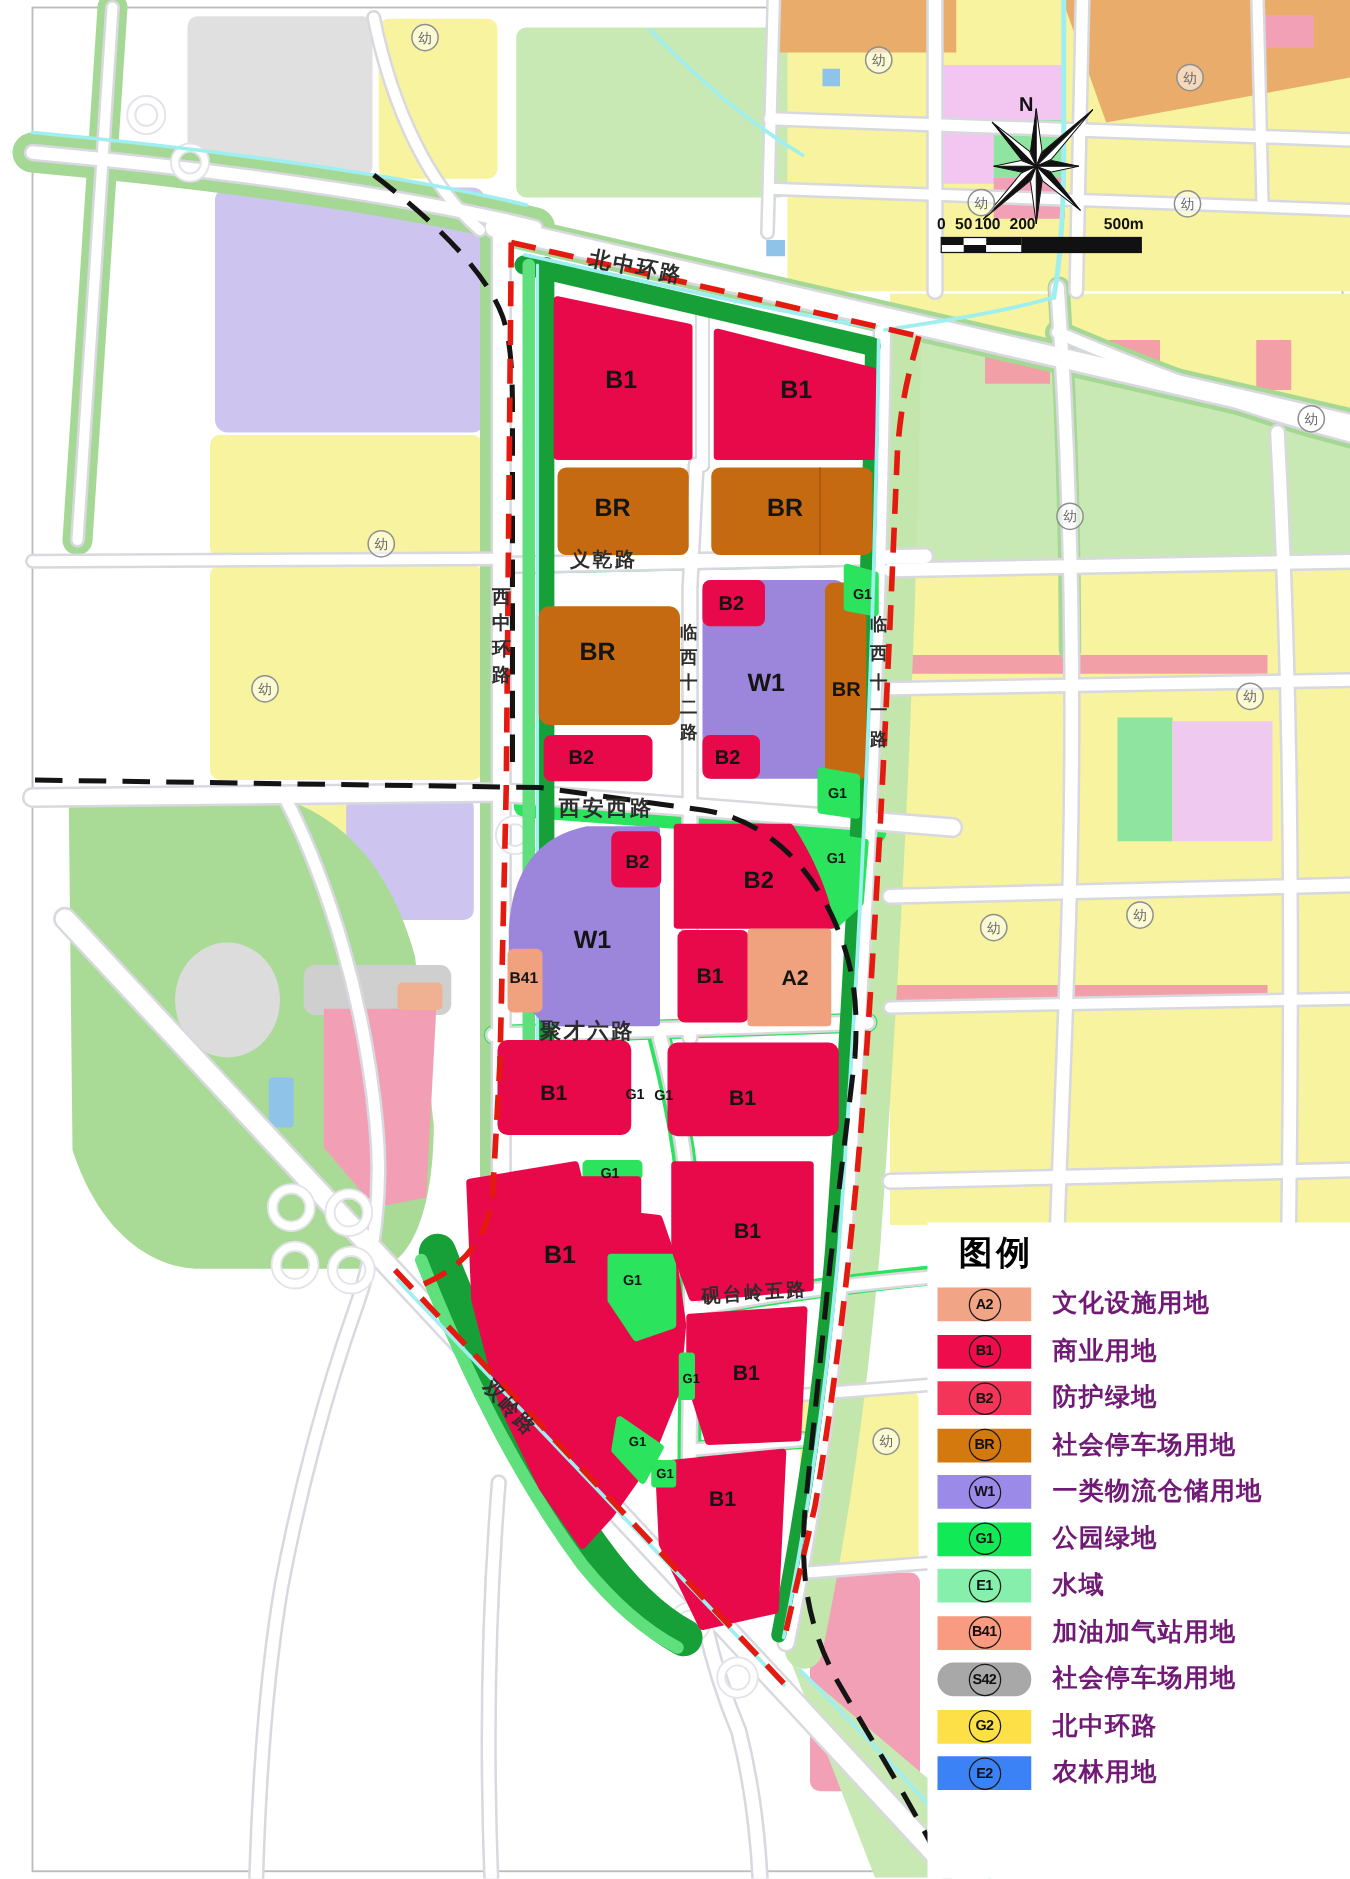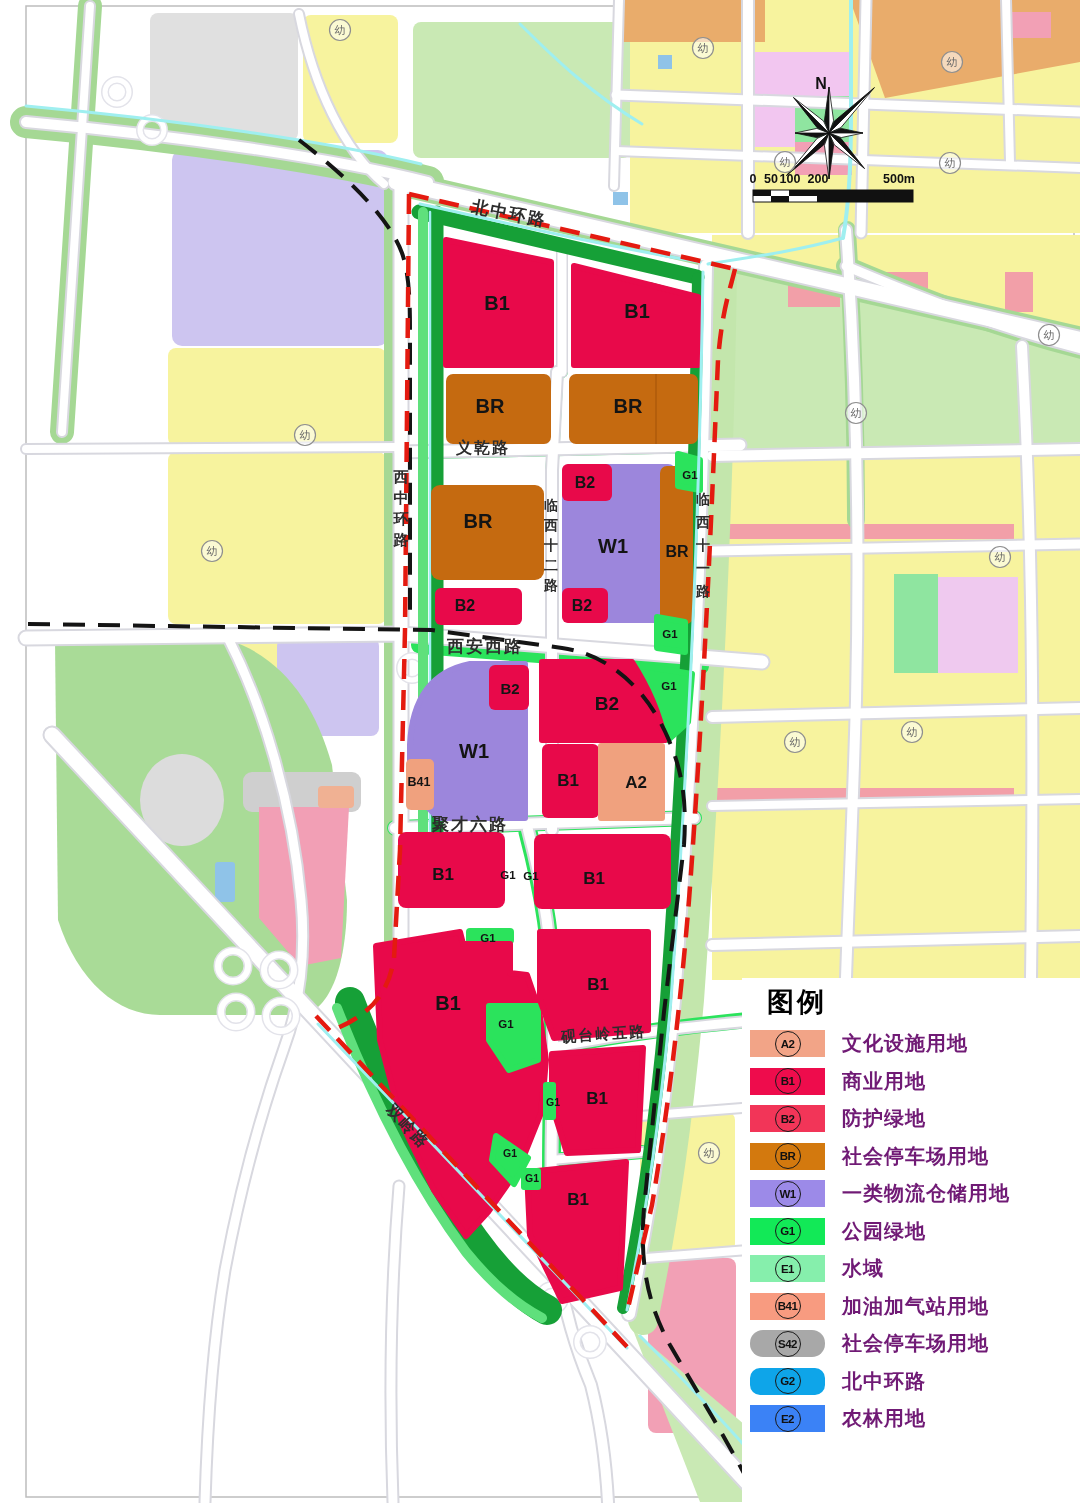--- a/index.html
+++ b/index.html
@@ -515,21 +515,21 @@
           </div>
           <div class="lg-label">加油加气站用地</div>
         </div>
         <div class="lg-row" style="top: 352px;">
           <div class="lg-swatch" style="background: rgb(168, 168, 168); border-radius: 13px;">
             <span class="lg-code">S42</span>
           </div>
           <div class="lg-label">社会停车场用地</div>
         </div>
         <div class="lg-row" style="top: 389.5px;">
-          <div class="lg-swatch" style="background: #0ea5e9; border-radius: 10px;">
+          <div class="lg-swatch" style="background: #fde047;">
             <span class="lg-code">G2</span>
           </div>
           <div class="lg-label">北中环路</div>
         </div>
         <div class="lg-row" style="top: 427px;">
           <div class="lg-swatch" style="background: #3b82f6;">
             <span class="lg-code">E2</span>
           </div>
           <div class="lg-label">农林用地</div>
         </div>

